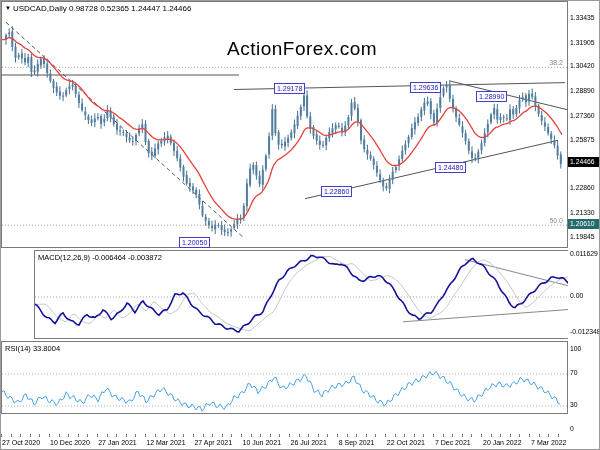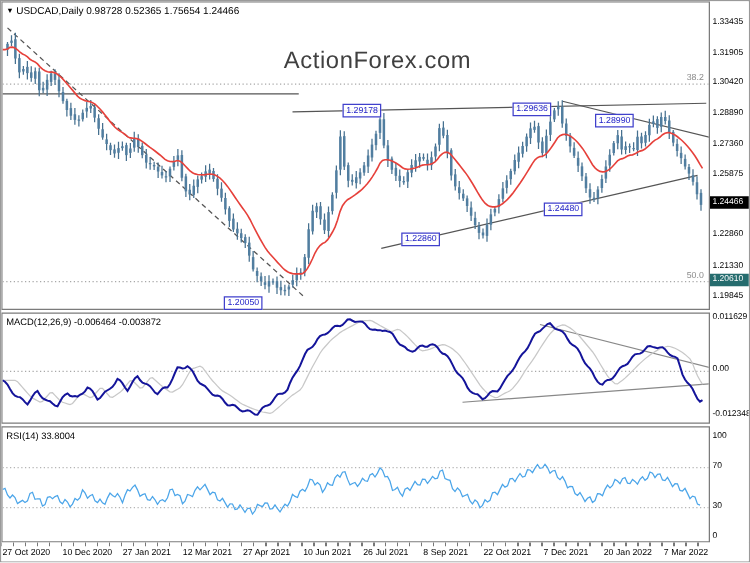--- a/index.html
+++ b/index.html
@@ -2,28 +2,28 @@
 <html><head>
 <meta charset="utf-8">
 <style>
   html,body{margin:0;padding:0;background:#fff;}
   .root{position:relative;width:600px;height:450px;background:#fff;
         font-family:"Liberation Sans",sans-serif;overflow:hidden;box-sizing:border-box;
         border:1px solid #9a9a9a;}
   .panel{position:absolute;left:0;width:567px;box-sizing:border-box;
          border:1px solid #7b7b7b;background:#fff;}
   #mainPanel{top:0;height:247px;}
-  #macdPanel{top:249px;height:89px;}
-  #rsiPanel{top:340px;height:93px;}
+  #macdPanel{top:249px;height:89px;margin-left:33px;}
+  #rsiPanel{top:340px;height:73px;}
   .panel svg{position:absolute;left:0;top:0;}
   .chart-title{position:absolute;top:2px;left:3px;font-size:8px;color:#000;z-index:5;white-space:nowrap;}
   .chart-title .tri{font-size:6px;vertical-align:1px;margin-right:2px;}
   .ind-label{position:absolute;top:2px;left:3px;font-size:7.5px;color:#000;z-index:5;white-space:nowrap;}
   .watermark{position:absolute;left:300px;top:36px;transform:translateX(-50%);
-             font-size:19px;color:#404040;letter-spacing:.5px;z-index:1;}
+             font-size:19px;color:#000000;letter-spacing:.5px;z-index:1;}
   .pricelabel{position:absolute;font-size:7px;line-height:9px;height:9px;padding:0 2px;
               color:#2323c8;border:1px solid #4040cc;background:rgba(255,255,255,.9);z-index:6;white-space:nowrap;}
   .fibtext{position:absolute;left:0;width:561px;text-align:right;font-size:7px;color:#8a8a8a;z-index:4;}
   .axiscol{position:absolute;left:567px;top:0;width:33px;height:433px;background:#fff;}
   .axiscol .tick{position:absolute;left:2px;font-size:6.8px;color:#000;white-space:nowrap;}
   .axiscol .tag{position:absolute;left:0;width:33px;height:10px;line-height:10px;
                 padding-left:2px;font-size:6.8px;color:#fff;box-sizing:border-box;white-space:nowrap;}
   .dateaxis{position:absolute;left:0;top:433px;width:600px;height:17px;background:#fff;}
   .dateaxis .ticks{position:absolute;left:0;top:0;width:566px;height:3px;
       background:repeating-linear-gradient(90deg,#777 0,#777 1px,transparent 1px,transparent 9.6px);}
@@ -391,21 +391,21 @@
         <rect x="548.2" y="131.6" width="2" height="5.3" fill="#517ea0"></rect>
         <line x1="552.4" x2="552.4" y1="133.4" y2="146.4" stroke="#46708f" stroke-width="1"></line>
         <rect x="551.4" y="138.2" width="2" height="5.2" fill="#517ea0"></rect>
         <line x1="555.6" x2="555.6" y1="138.9" y2="157.6" stroke="#46708f" stroke-width="1"></line>
         <rect x="554.6" y="143.8" width="2" height="9.6" fill="#517ea0"></rect>
         <line x1="558.8" x2="558.8" y1="149.4" y2="166.6" stroke="#46708f" stroke-width="1"></line>
         <rect x="557.8" y="152.3" width="2" height="9.6" fill="#517ea0"></rect>
         <polyline points="0,37.7 2,37.7 4,37.2 6,35.9 8,35.7 10,36.4 12,37.8 14,39.8 16,41.2 18,42.1 20,43.5 22,45.4 24,46.7 26,47.5 28,49.1 30,51.5 32,53.3 34,54.6 36,55.4 38,55.7 40,55.7 42,56.3 44,57.4 46,59.0 48,60.9 50,63.2 52,65.4 54,67.8 56,70.1 58,72.5 60,74.9 62,76.6 64,77.7 66,78.5 68,79.0 70,79.3 72,80.1 74,81.4 76,83.2 78,85.2 80,87.5 82,90.0 84,92.5 86,95.1 88,97.5 90,99.8 92,101.5 94,102.9 96,104.1 98,105.6 100,107.3 102,108.3 104,108.5 106,108.6 108,109.1 110,110.0 112,111.3 114,112.8 116,114.4 118,115.9 120,117.3 122,118.8 124,120.4 126,122.0 128,123.7 130,125.5 132,126.6 134,127.2 136,127.3 138,127.0 140,126.4 142,126.9 144,128.5 146,130.6 148,132.7 150,134.8 152,136.2 154,137.1 156,137.6 158,137.8 160,137.9 162,137.7 164,137.4 166,137.2 168,137.4 170,138.0 172,139.1 174,140.5 176,142.4 178,144.6 180,147.1 182,149.9 184,152.8 186,155.8 188,158.7 190,161.6 192,164.4 194,167.1 196,170.1 198,173.6 200,177.6 202,181.5 204,185.3 206,189.0 208,192.5 210,195.9 212,198.8 214,201.2 216,203.4 218,205.6 220,207.9 222,210.0 224,212.2 226,214.0 228,215.4 230,216.3 232,216.9 234,217.1 236,217.1 238,217.1 240,216.9 242,215.4 244,212.7 246,209.1 248,205.0 250,200.4 252,196.9 254,194.4 256,192.8 258,191.9 260,189.9 262,187.0 264,183.6 266,179.7 268,174.2 270,167.3 272,162.6 274,159.8 276,157.8 278,156.6 280,155.3 282,153.9 284,152.4 286,150.8 288,149.1 290,147.0 292,144.8 294,142.2 296,139.3 298,136.1 300,132.6 302,128.6 304,126.4 306,125.8 308,125.8 310,126.2 312,127.0 314,128.0 316,129.2 318,130.6 320,132.2 322,133.1 324,133.4 326,133.2 328,132.9 330,132.4 332,131.7 334,130.8 336,130.1 338,129.8 340,129.8 342,129.5 344,128.8 346,127.5 348,125.4 350,122.7 352,120.9 354,119.9 356,119.8 358,121.0 360,123.2 362,125.6 364,128.1 366,130.6 368,133.2 370,135.7 372,138.5 374,141.6 376,144.8 378,148.2 380,151.7 382,155.0 384,158.1 386,160.6 388,162.2 390,163.1 392,163.5 394,163.5 396,163.1 398,162.3 400,161.0 402,159.4 404,157.5 406,155.3 408,152.9 410,150.2 412,147.4 414,144.6 416,141.6 418,138.5 420,135.3 422,132.0 424,128.7 426,125.9 428,124.2 430,123.3 432,123.0 434,121.9 436,120.0 438,117.5 440,114.6 442,111.6 444,108.4 446,106.5 448,105.7 450,105.4 452,105.8 454,106.7 456,108.1 458,109.8 460,111.8 462,114.2 464,116.7 466,119.7 468,123.0 470,126.3 472,129.8 474,132.3 476,134.0 478,135.1 480,135.5 482,135.3 484,134.5 486,133.1 488,131.2 490,129.0 492,126.7 494,125.4 496,124.9 498,124.0 500,122.8 502,122.1 504,121.9 506,121.1 508,119.8 510,118.9 512,118.3 514,117.2 516,115.6 518,113.7 520,111.7 522,110.1 524,109.1 526,107.6 528,105.8 530,104.6 532,104.1 534,104.2 536,104.9 538,106.0 540,107.4 542,109.0 544,110.8 546,112.8 548,115.0 550,117.4 552,120.0 554,122.8 556,126.0 558,129.5 560,132.7 " fill="none" stroke="#e6413b" stroke-width="1.3"></polyline>
       </svg>
     <div class="watermark">ActionForex.com</div>
-    <div class="chart-title"><span class="tri">▼</span><span>USDCAD,Daily</span>&nbsp;<span>0.98728</span>&nbsp;<span>0.52365</span>&nbsp;<span>1.75654</span>&nbsp;<span>1.24466</span></div>
+    <div class="chart-title"><span class="tri">▼</span><span>USDCAD,Daily</span>&nbsp;<span>0.98728</span>&nbsp;<span>0.52365</span>&nbsp;<span>1.24447</span>&nbsp;<span>1.24466</span></div>
   <div class="fibtext" style="top: 57.3144px;">38.2</div>
       <div class="fibtext" style="top: 215.2px;">50.0</div>
       <div class="pricelabel" style="left: 272px; top: 81px;">1.29178</div>
       <div class="pricelabel" style="left: 408px; top: 80px;">1.29636</div>
       <div class="pricelabel" style="left: 474px; top: 89px;">1.28990</div>
       <div class="pricelabel" style="left: 433px; top: 160px;">1.24480</div>
       <div class="pricelabel" style="left: 319px; top: 184px;">1.22860</div>
       <div class="pricelabel" style="left: 177px; top: 235px;">1.20050</div>
     </div>
 

